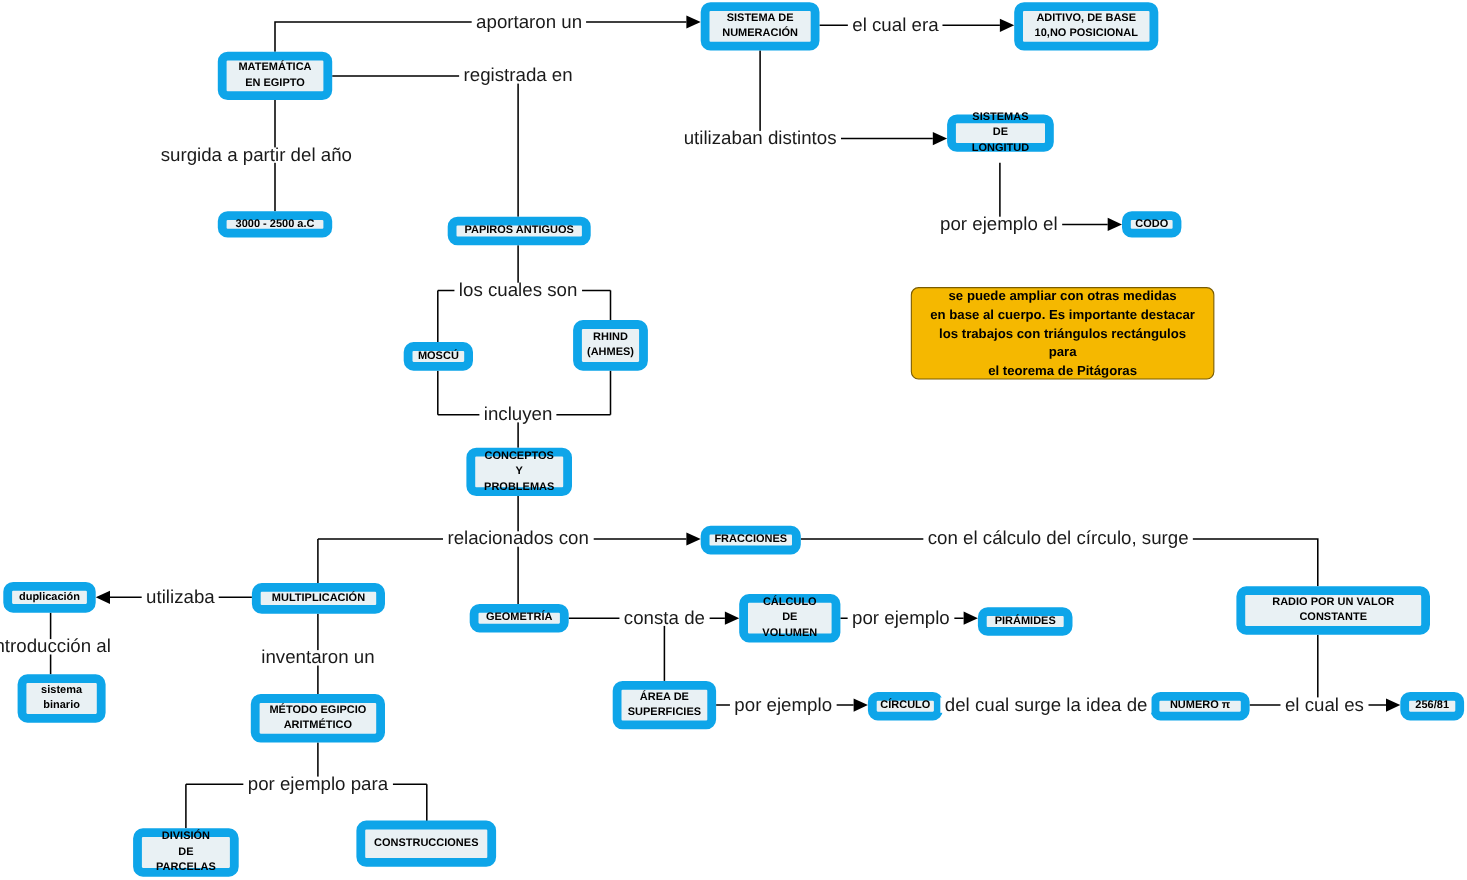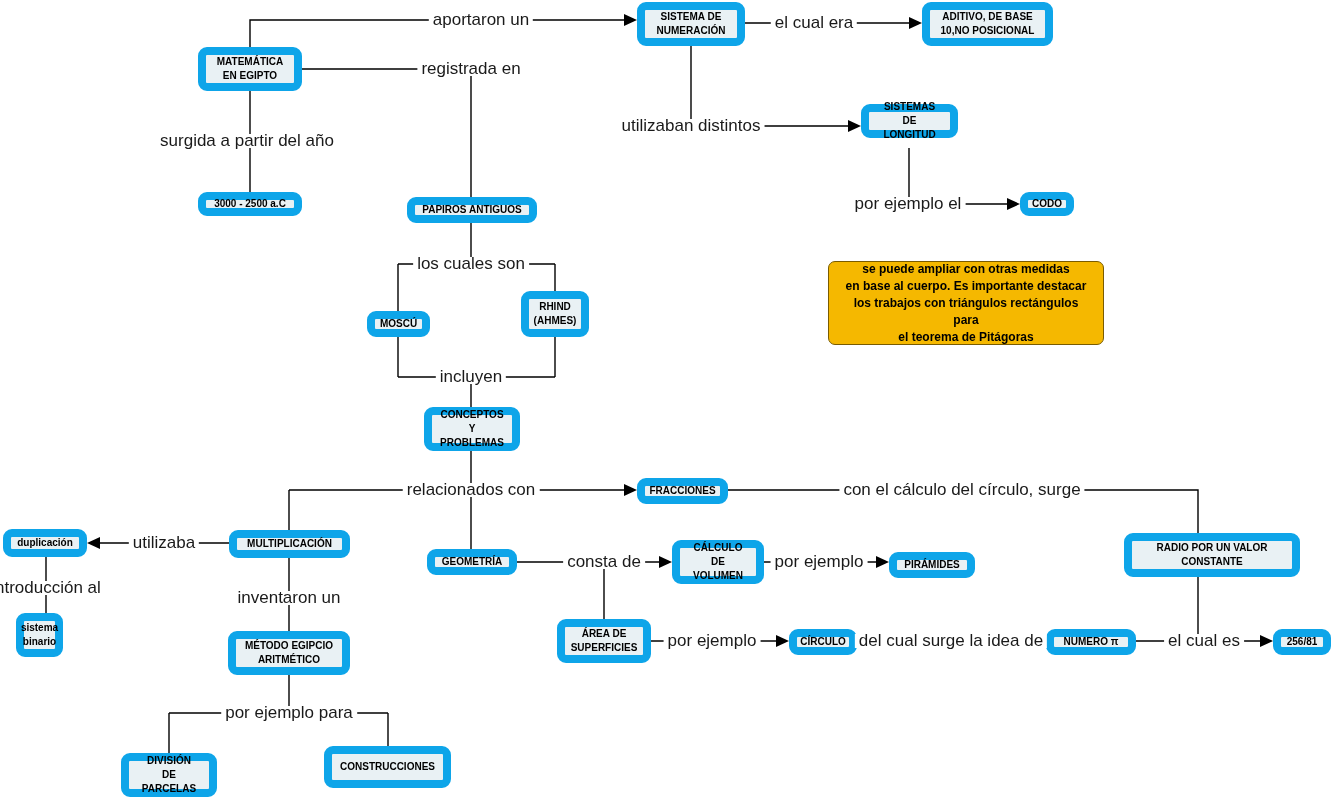--- a/index.html
+++ b/index.html
@@ -126,21 +126,21 @@
       <div class="node" style="left: 1020px; top: 192px; width: 54px; height: 24px;">CODO</div>
       <div class="node" style="left: 198px; top: 192px; width: 104px; height: 24px;">3000 - 2500 a.C</div>
       <div class="node" style="left: 407px; top: 197px; width: 130px; height: 26px;">PAPIROS ANTIGUOS</div>
       <div class="node" style="left: 367px; top: 311px; width: 63px; height: 26px;">MOSCÚ</div>
       <div class="node" style="left: 521px; top: 291px; width: 68px; height: 46px;">RHIND
 (AHMES)</div>
       <div class="node" style="left: 424px; top: 407px; width: 96px; height: 44px;">CONCEPTOS Y
 PROBLEMAS</div>
       <div class="node" style="left: 229px; top: 530px; width: 121px; height: 28px;">MULTIPLICACIÓN</div>
       <div class="node" style="left: 3px; top: 529px; width: 84px; height: 28px;">duplicación</div>
-      <div class="node" style="left: 16px; top: 613px; width: 47px; height: 44px;">sistema
+      <div class="node" style="left: 16px; top: 613px; width: 80px; height: 44px;">sistema
 binario</div>
       <div class="node" style="left: 228px; top: 631px; width: 122px; height: 44px;">MÉTODO EGIPCIO
 ARITMÉTICO</div>
       <div class="node" style="left: 121px; top: 753px; width: 96px; height: 44px;">DIVISIÓN
 DE PARCELAS</div>
       <div class="node" style="left: 324px; top: 746px; width: 127px; height: 42px;">CONSTRUCCIONES</div>
       <div class="node" style="left: 637px; top: 478px; width: 91px; height: 26px;">FRACCIONES</div>
       <div class="node" style="left: 427px; top: 549px; width: 90px; height: 26px;">GEOMETRÍA</div>
       <div class="node" style="left: 672px; top: 540px; width: 92px; height: 44px;">CÁLCULO DE
 VOLUMEN</div>
@@ -155,21 +155,21 @@
       <div class="node note" style="left: 828px; top: 261px; width: 276px; height: 84px;">se puede ampliar con otras medidas
 en base al cuerpo.  Es importante destacar
 los trabajos con triángulos rectángulos para
 el teorema de Pitágoras</div>
     </div>
   <div id="label-layer">
       <div class="link-label" style="left: 481px; top: 20px;">aportaron un</div>
       <div class="link-label" style="left: 814px; top: 23px;">el cual era</div>
       <div class="link-label" style="left: 471px; top: 69px;">registrada en</div>
       <div class="link-label" style="left: 691px; top: 126px;">utilizaban distintos</div>
-      <div class="link-label" style="left: 247px; top: 141px;">surgida a partir del año</div>
+      <div class="link-label" style="left: 233px; top: 141px;">surgida a partir del año</div>
       <div class="link-label" style="left: 908px; top: 204px;">por ejemplo el</div>
       <div class="link-label" style="left: 471px; top: 264px;">los cuales son</div>
       <div class="link-label" style="left: 471px; top: 377px;">incluyen</div>
       <div class="link-label" style="left: 471px; top: 490px;">relacionados con</div>
       <div class="link-label" style="left: 962px; top: 490px;">con el cálculo del círculo, surge</div>
       <div class="link-label" style="left: 164px; top: 543px;">utilizaba</div>
       <div class="link-label" style="left: 604px; top: 562px;">consta de</div>
       <div class="link-label" style="left: 819px; top: 562px;">por ejemplo</div>
       <div class="link-label" style="left: 46px; top: 588px;">introducción al</div>
       <div class="link-label" style="left: 289px; top: 598px;">inventaron un</div>

